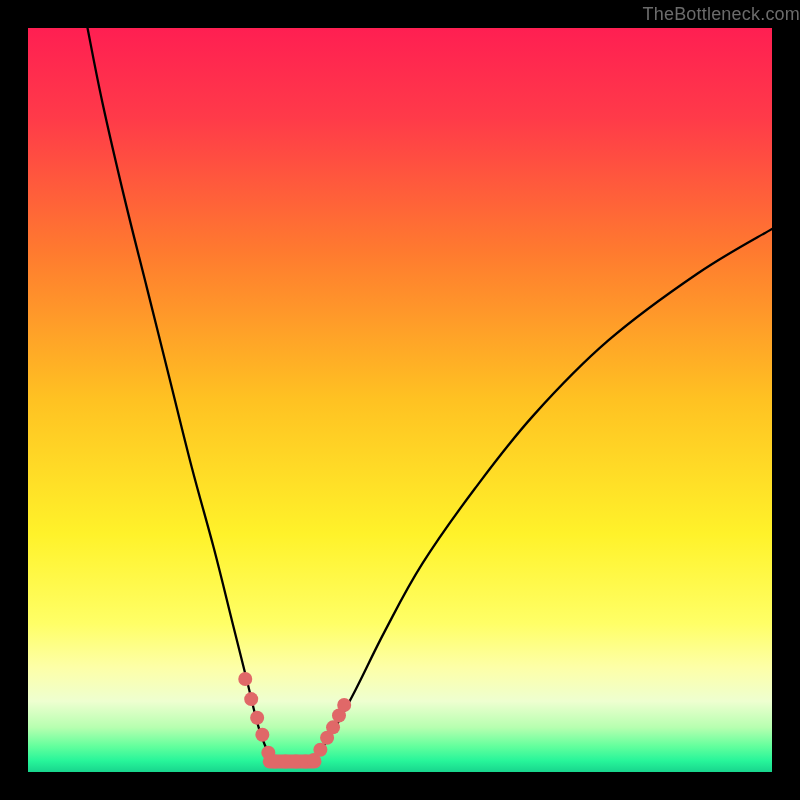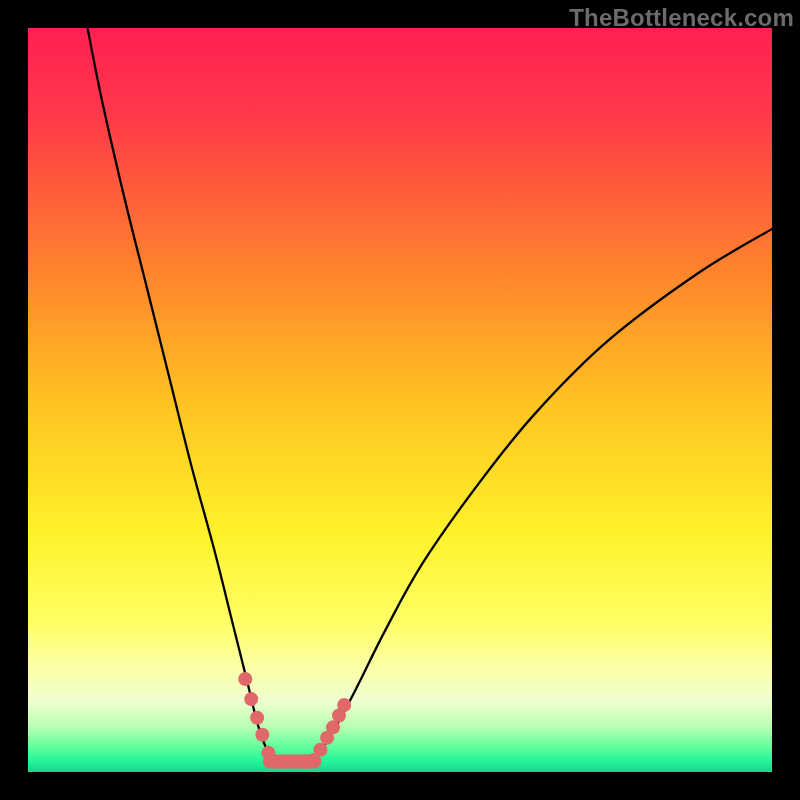--- a/index.html
+++ b/index.html
@@ -15,24 +15,24 @@
     position: absolute;
     left: 0;
     top: 0;
     width: 800px;
     height: 800px;
     background: #000;
   }
   .watermark {
     position: absolute;
     top: 4px;
-    right: 6px;
+    right: 0;
     color: #6b6b6b;
-    font-size: 24px;
-    font-weight: 700;
+    font-size: 18px;
+    font-weight: 400;
     letter-spacing: 0.2px;
     z-index: 10;
   }
   .plot {
     position: absolute;
     left: 28px;
     top: 28px;
     width: 744px;
     height: 744px;
     overflow: hidden;

